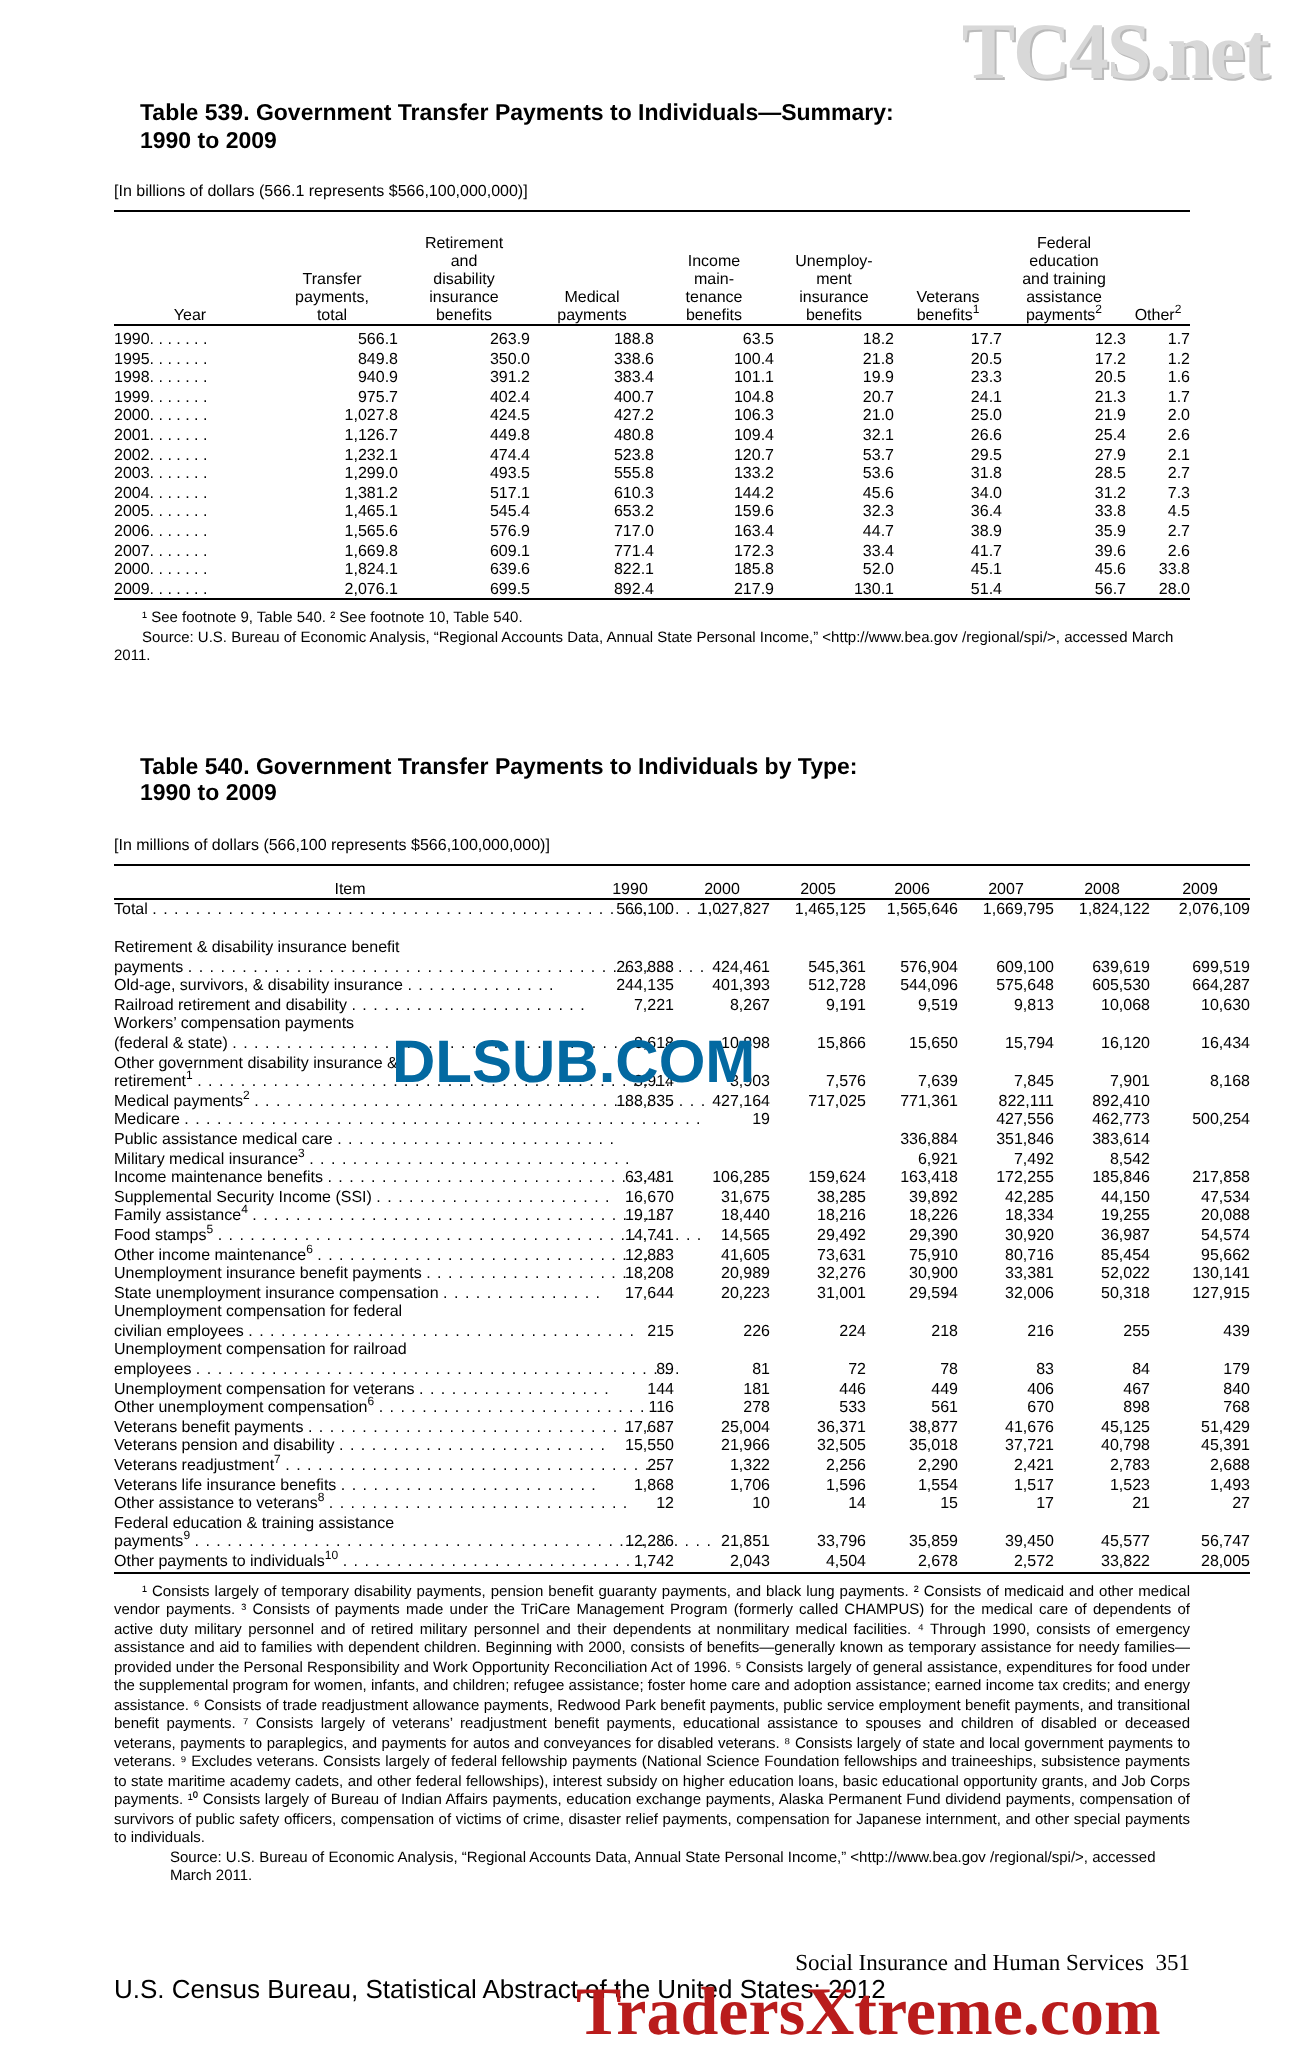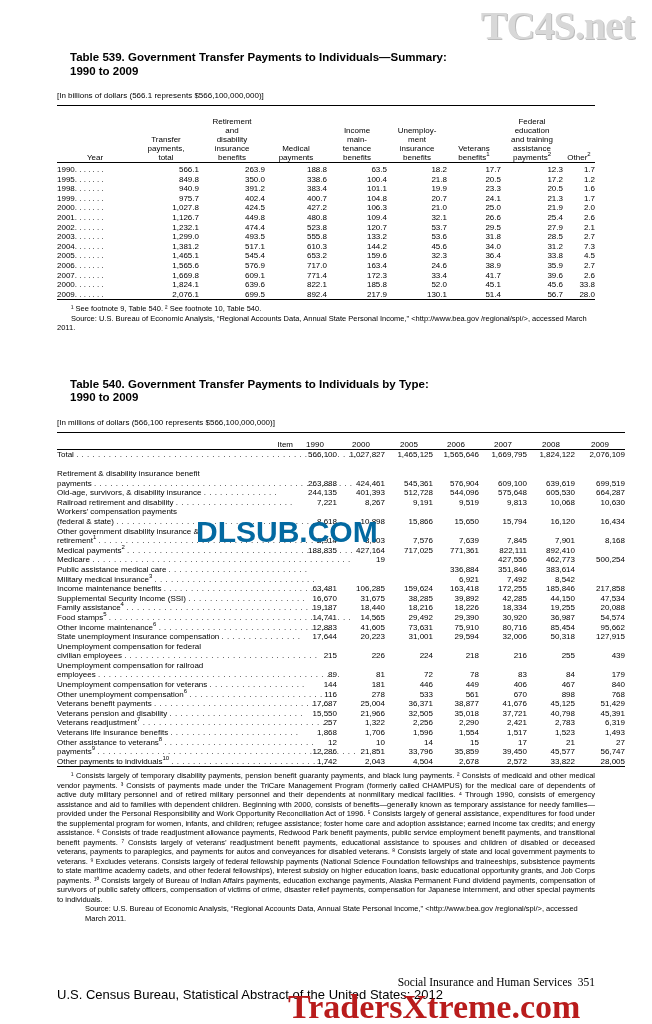--- a/index.html
+++ b/index.html
@@ -231,21 +231,21 @@
             <td class="num">36.4</td>
             <td class="num">33.8</td>
             <td class="num">4.5</td>
           </tr>
           <tr>
             <td class="lbl">2006. . . . . . .</td>
             <td class="num">1,565.6</td>
             <td class="num">576.9</td>
             <td class="num">717.0</td>
             <td class="num">163.4</td>
-            <td class="num">24.6</td>
+            <td class="num">44.7</td>
             <td class="num">38.9</td>
             <td class="num">35.9</td>
             <td class="num">2.7</td>
           </tr>
           <tr>
             <td class="lbl">2007. . . . . . .</td>
             <td class="num">1,669.8</td>
             <td class="num">609.1</td>
             <td class="num">771.4</td>
             <td class="num">172.3</td>
@@ -299,21 +299,21 @@
           <col style="width:44px">
           <col style="width:48px">
         <col style="width:48px">
           <col style="width:46px">
           <col style="width:48px">
         <col style="width:48px">
           <col style="width:50px">
       </colgroup>
       <thead>
         <tr class="rule-top rule-bot">
-          <th class="hd" style="height:16px;text-align:right">Item</th>
+          <th class="hd" style="height:16px;text-align:center">Item</th>
           <th class="hd">1990</th>
           <th class="hd">2000</th>
           <th class="hd">2005</th>
           <th class="hd">2006</th>
           <th class="hd">2007</th>
           <th class="hd">2008</th>
           <th class="hd">2009</th>
         </tr>
       </thead>
       <tbody class="rule-bot" id="t540-body">
@@ -501,20 +501,30 @@
             <td class="lbl indent1">Other income maintenance<sup>6</sup> <span class="dots">. . . . . . . . . . . . . . . . . . . . . . . . . . . . . . . . </span></td>
             <td class="num">12,883</td>
             <td class="num">41,605</td>
             <td class="num">73,631</td>
             <td class="num">75,910</td>
             <td class="num">80,716</td>
             <td class="num">85,454</td>
             <td class="num">95,662</td>
           </tr>
           <tr>
+            <td class="lbl">Unemployment insurance benefit payments <span class="dots">. . . . . . . . . . . . . . . . . . . </span></td>
+            <td class="num">18,208</td>
+            <td class="num">20,989</td>
+            <td class="num">32,276</td>
+            <td class="num">30,900</td>
+            <td class="num">33,381</td>
+            <td class="num">52,022</td>
+            <td class="num">130,141</td>
+          </tr>
+          <tr>
             <td class="lbl indent1">State unemployment insurance compensation <span class="dots">. . . . . . . . . . . . . . . </span></td>
             <td class="num">17,644</td>
             <td class="num">20,223</td>
             <td class="num">31,001</td>
             <td class="num">29,594</td>
             <td class="num">32,006</td>
             <td class="num">50,318</td>
             <td class="num">127,915</td>
           </tr>
           <tr>
@@ -598,21 +608,21 @@
             <td class="num">45,391</td>
           </tr>
           <tr>
             <td class="lbl indent1">Veterans readjustment<sup>7</sup> <span class="dots">. . . . . . . . . . . . . . . . . . . . . . . . . . . . . . . . . . . </span></td>
             <td class="num">257</td>
             <td class="num">1,322</td>
             <td class="num">2,256</td>
             <td class="num">2,290</td>
             <td class="num">2,421</td>
             <td class="num">2,783</td>
-            <td class="num">6,319</td>
+            <td class="num">2,688</td>
           </tr>
           <tr>
             <td class="lbl indent1">Veterans life insurance benefits <span class="dots">. . . . . . . . . . . . . . . . . . . . . . . . </span></td>
             <td class="num">1,868</td>
             <td class="num">1,706</td>
             <td class="num">1,596</td>
             <td class="num">1,554</td>
             <td class="num">1,517</td>
             <td class="num">1,523</td>
             <td class="num">1,493</td>
@@ -621,20 +631,30 @@
             <td class="lbl indent1">Other assistance to veterans<sup>8</sup> <span class="dots">. . . . . . . . . . . . . . . . . . . . . . . . . . . . </span></td>
             <td class="num">12</td>
             <td class="num">10</td>
             <td class="num">14</td>
             <td class="num">15</td>
             <td class="num">17</td>
             <td class="num">21</td>
             <td class="num">27</td>
           </tr>
           <tr>
+            <td class="lbl">Federal education &amp; training assistance</td>
+            <td class="num"></td>
+            <td class="num"></td>
+            <td class="num"></td>
+            <td class="num"></td>
+            <td class="num"></td>
+            <td class="num"></td>
+            <td class="num"></td>
+          </tr>
+          <tr>
             <td class="lbl indent1">payments<sup>9</sup> <span class="dots">. . . . . . . . . . . . . . . . . . . . . . . . . . . . . . . . . . . . . . . . . . . . . . . . </span></td>
             <td class="num">12,286</td>
             <td class="num">21,851</td>
             <td class="num">33,796</td>
             <td class="num">35,859</td>
             <td class="num">39,450</td>
             <td class="num">45,577</td>
             <td class="num">56,747</td>
           </tr>
           <tr>

